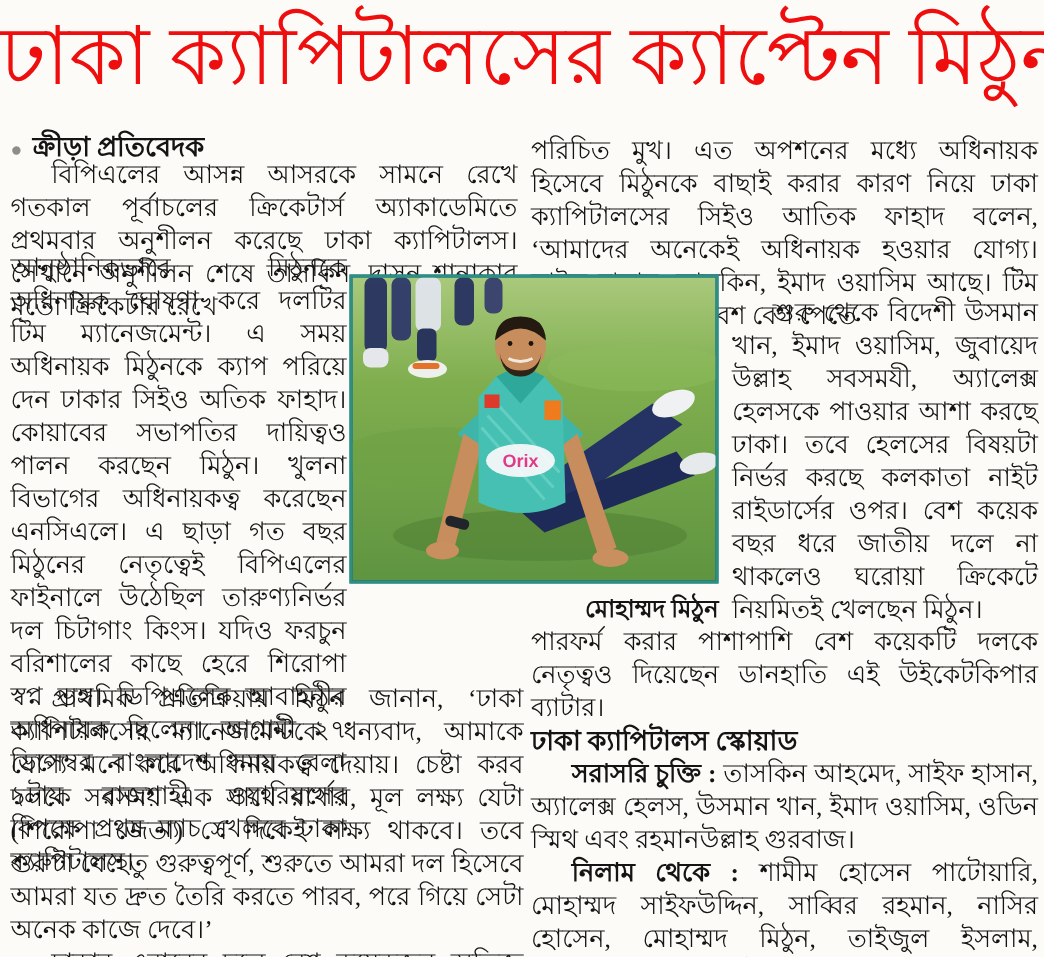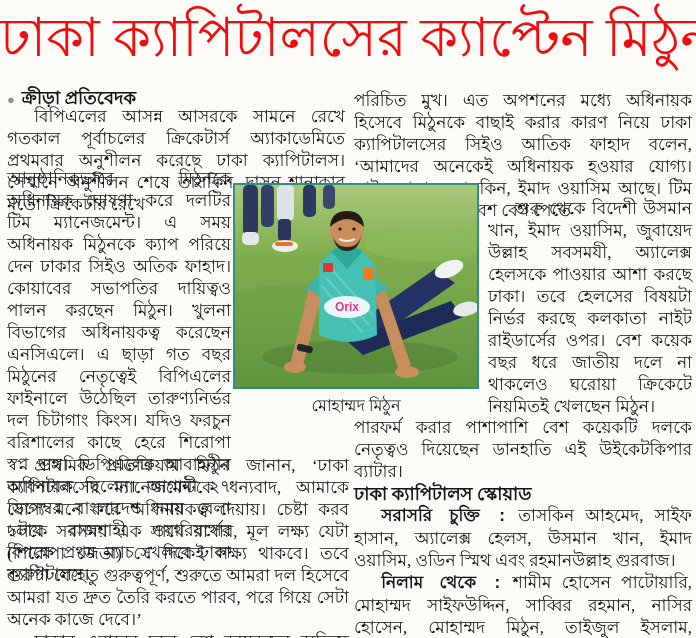--- a/index.html
+++ b/index.html
@@ -42,34 +42,34 @@
   .l3{left:7px;top:455px;width:342px;}
   .r1{left:354px;top:90px;width:338px;}
   .r2{left:488px;top:198px;width:204px;}
   .r3{left:354px;top:417px;width:338px;}
   .squad-heading{
     margin:0;
     text-align:left;
     font-size:18px;font-weight:700;
     line-height:22px;
   }
-  .lead{font-weight:700;font-family:Liberation Mono, monospace;}
+  .lead{font-weight:700;}
   .photo{
     position:absolute;left:233px;top:183px;
     width:246px;height:206px;
     margin:0;padding:0;
     border:2px solid #2f8f7c;
     box-sizing:border-box;
     background:#0369a1;
   }
   .photo svg{display:block;width:100%;height:100%;}
   .caption{
     position:absolute;left:233px;top:393px;width:246px;
-    text-align:center;
-    font-size:16px;font-weight:400;
+    text-align:right;
+    font-size:16px;font-weight:700;
   }
 </style>
 </head>
 <body>
 
 <div class="page">
 
   <h1 class="headline">ঢাকা ক্যাপিটালসের ক্যাপ্টেন মিঠুন</h1>
 
   <div class="byline">

